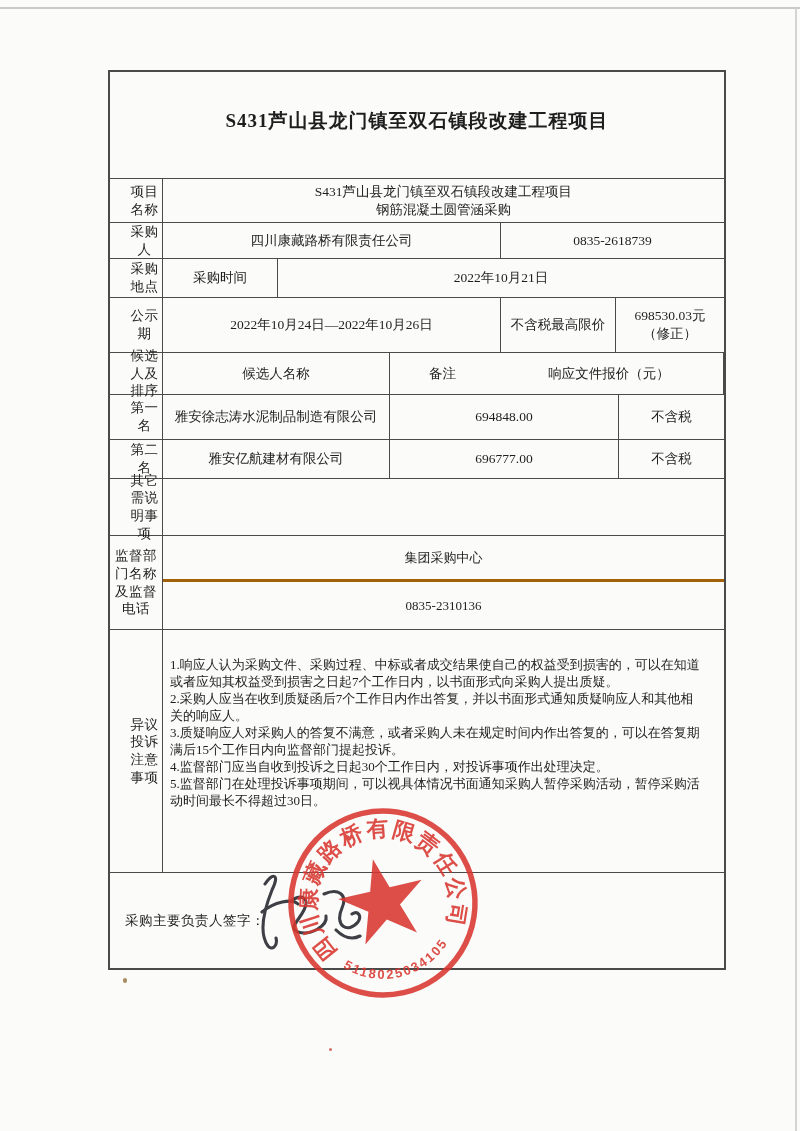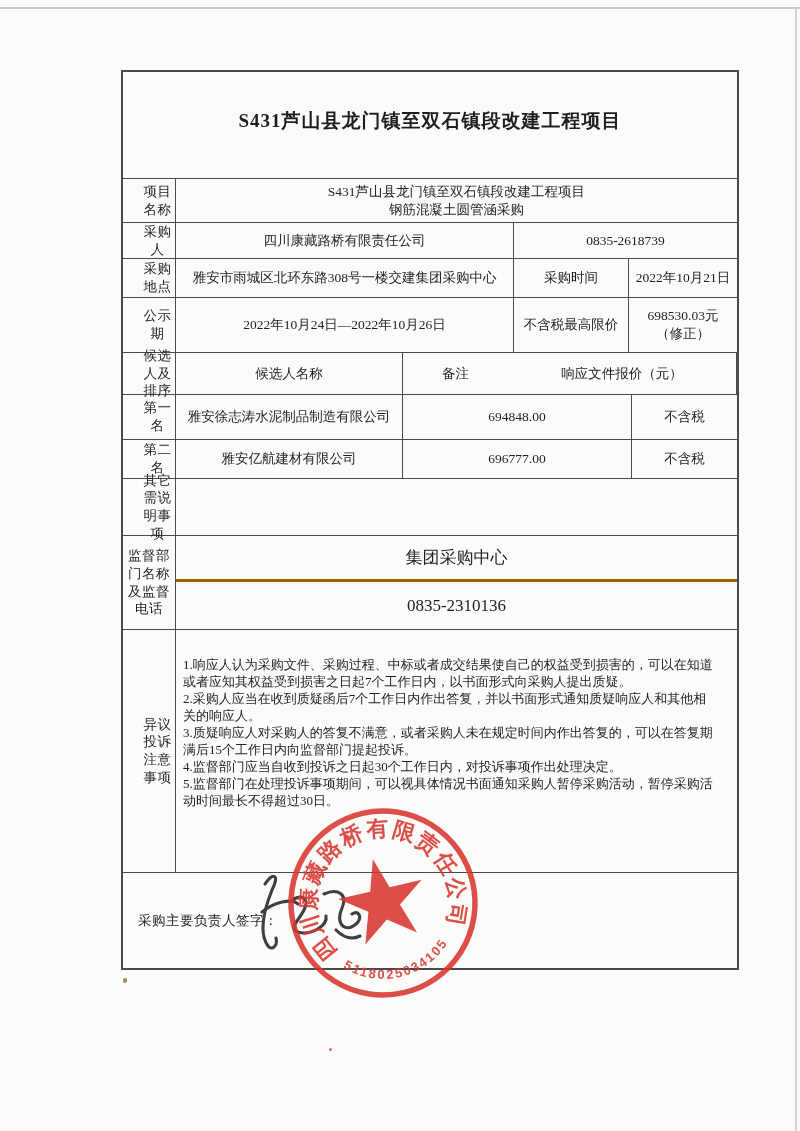--- a/index.html
+++ b/index.html
@@ -13,21 +13,21 @@
   }
   .page-top-edge {
     position:absolute; left:0; top:7; top:7px; width:800px; height:2px;
     background:#bdbdbd; opacity:.8;
   }
   .page-right-edge {
     position:absolute; left:795px; top:8px; width:2px; height:1123px;
     background:#cfcfcf; opacity:.9;
   }
   .doc-table {
-    position:absolute; left:121px; top:70px; width:614px; height:896px;
+    position:absolute; left:108px; top:70px; width:614px; height:896px;
     border:2px solid #4a4a4a; box-sizing:content-box;
     background:transparent;
   }
   .row { display:flex; box-sizing:border-box; border-top:1px solid #4a4a4a; }
   .row.first { border-top:none; }
   .c { box-sizing:border-box; border-right:1px solid #4a4a4a;
        display:flex; align-items:center; justify-content:center;
        font-size:13.5px; line-height:1.3; }
   .c.last { border-right:none; }
   .c.label {
@@ -41,21 +41,21 @@
                line-height:33px; letter-spacing:1px; padding-bottom:10px; }
   .complaint-text {
     flex:1 1 auto; font-size:13px; line-height:17px; text-align:left;
     padding:26px 22px 0 7px; display:block;
   }
   .complaint-text div { margin:0; }
   .sig-row { height:96px; align-items:center; }
   .sig-label { font-size:13.5px; padding-left:15px; letter-spacing:.5px; }
   .sub-col { flex:1 1 auto; display:flex; flex-direction:column; }
   .sub-row { display:flex; align-items:center; justify-content:center;
-             box-sizing:border-box; font-size:17px; }
+             box-sizing:border-box; font-size:13px; }
   .seal-svg { position:absolute; left:283px; top:803px; width:200px; height:200px; opacity:.88; }
   .signature-svg { position:absolute; left:240px; top:858px; width:150px; height:105px; }
   .speck-brown { position:absolute; left:123px; top:978px; width:4px; height:5px;
                  background:#8a6a2f; border-radius:2px; opacity:.75; }
   .speck-red { position:absolute; left:329px; top:1048px; width:3px; height:3px;
                background:#c94a44; border-radius:2px; opacity:.8; }
 </style>
 </head>
 <body>
 
@@ -79,21 +79,20 @@
   </div>
 
   <div class="row" style="height:36px">
     <div class="c label">采购人</div>
     <div class="c val" style="flex:0 0 338px">四川康藏路桥有限责任公司</div>
     <div class="c val last" style="flex:1 1 auto">0835-2618739</div>
   </div>
 
   <div class="row" style="height:39px">
     <div class="c label">采购地点</div>
-    <div class="c val" style="flex:0 0 338px">雅安市雨城区北环东路308号一楼交建集团采购中心</div>
     <div class="c val" style="flex:0 0 115px">采购时间</div>
     <div class="c val last" style="flex:1 1 auto">2022年10月21日</div>
   </div>
 
   <div class="row" style="height:55px">
     <div class="c label">公示期</div>
     <div class="c val" style="flex:0 0 338px">2022年10月24日—2022年10月26日</div>
     <div class="c val" style="flex:0 0 115px">不含税最高限价</div>
     <div class="c val last" style="flex:1 1 auto">
       <div>698530.03元</div>

